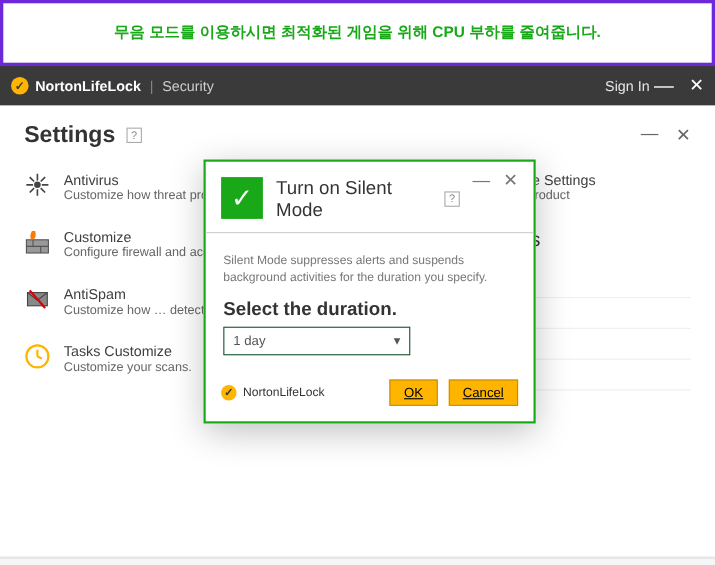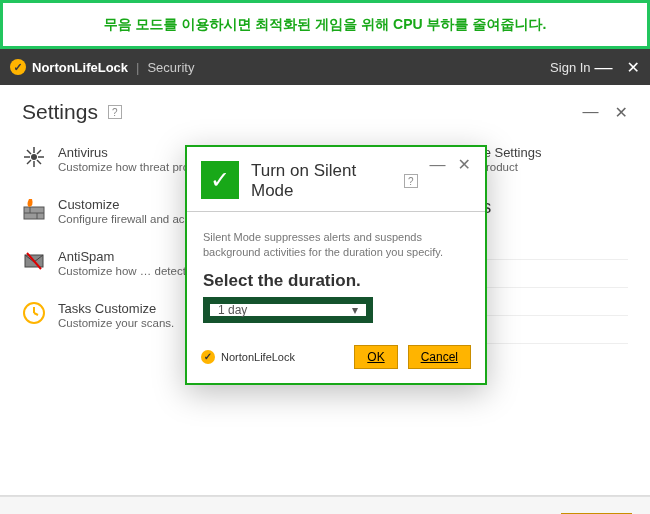--- a/index.html
+++ b/index.html
@@ -5,22 +5,22 @@
   * { box-sizing: border-box; margin: 0; padding: 0; }
   body {
     font-family: "Segoe UI", Arial, sans-serif;
     width: 650px;
     height: 514px;
     background: #fff;
     position: relative;
   }
   .banner {
     background: #fff;
-    border: 3px solid #22c55e;
-    height: 49px;
+    border: 3px solid #6d28d9;
+    height: 60px;
     display: flex;
     align-items: center;
     justify-content: center;
   }
   .banner-text {
     color: #18a818;
     font-size: 14px;
     font-weight: 600;
   }
   .titlebar {
@@ -42,21 +42,21 @@
   .tb-section { color:#ccc; }
   .tb-spacer { flex: 1; }
   .tb-signin { color:#e5e5e5; font-size:13px; margin-right:4px; cursor:pointer; }
   .tb-min { color:#fff; font-size:18px; margin-right:14px; cursor:pointer; }
   .tb-close { color:#fff; font-size:16px; cursor:pointer; }
   .subheader {
     display:flex; align-items:center; justify-content: space-between;
     height: 54px; padding: 0 22px; background:#fff;
   }
   .settings-title { display:flex; align-items:center; gap:10px; }
-  .settings-h { font-size: 21px; color: #333; font-weight: 400; }
+  .settings-h { font-size: 21px; color: #333; font-weight: 700; }
   .help-q {
     width:14px; height:14px; border:1px solid #aaa; color:#888;
     font-size:10px; display:inline-flex; align-items:center; justify-content:center;
   }
   .sub-winbtns { display:flex; gap:16px; color:#666; }
   .content {
     display:flex; padding: 6px 22px 0 22px; gap:20px; background:#fff;
     height: 300px; position: relative;
   }
   .col-left { flex: 1.3; }
@@ -113,21 +113,21 @@
   }
   .m-winbtns span { cursor:pointer; line-height:1; }
   .m-body {
     border-top:1px solid #ccc;
     padding: 18px 16px 10px 16px;
   }
   .m-desc { font-size:11px; color:#777; line-height:1.4; }
   .m-sel-label { font-size:17px; color:#333; font-weight:600; margin-top:10px; }
   .m-select {
     margin-top:6px; width:170px; height:26px;
-    border:7px solid #14532d; background:#fff;
+    border:1px solid #14532d; background:#fff;
     display:flex; align-items:center; justify-content:space-between;
     padding:0 8px; font-size:12px; color:#555;
   }
   .m-footer {
     display:flex; align-items:center; justify-content:space-between;
     padding: 12px 14px 14px 14px;
   }
   .m-btns { display:flex; gap:10px; }
   .m-btn {
     background:#ffb400; border:1px solid #c98e00;

